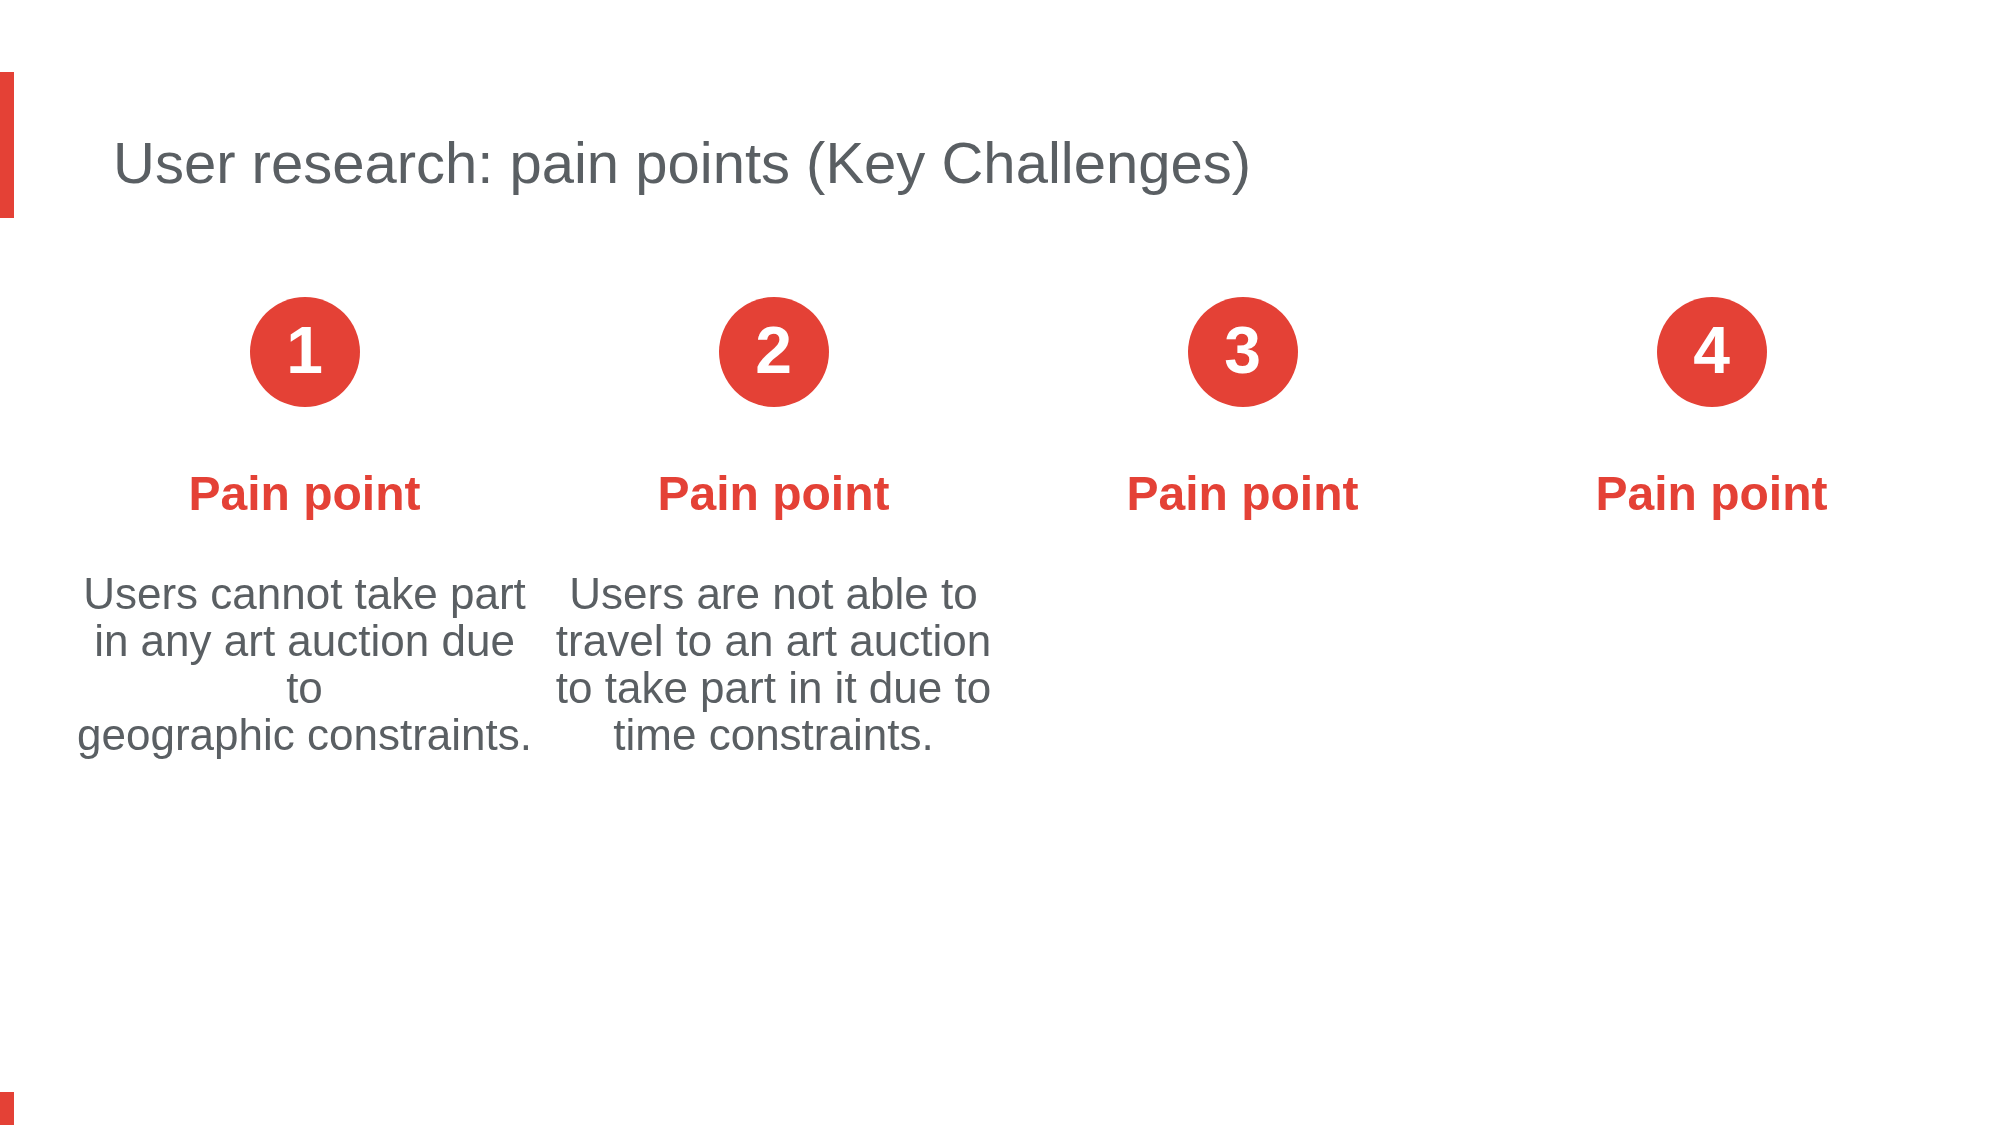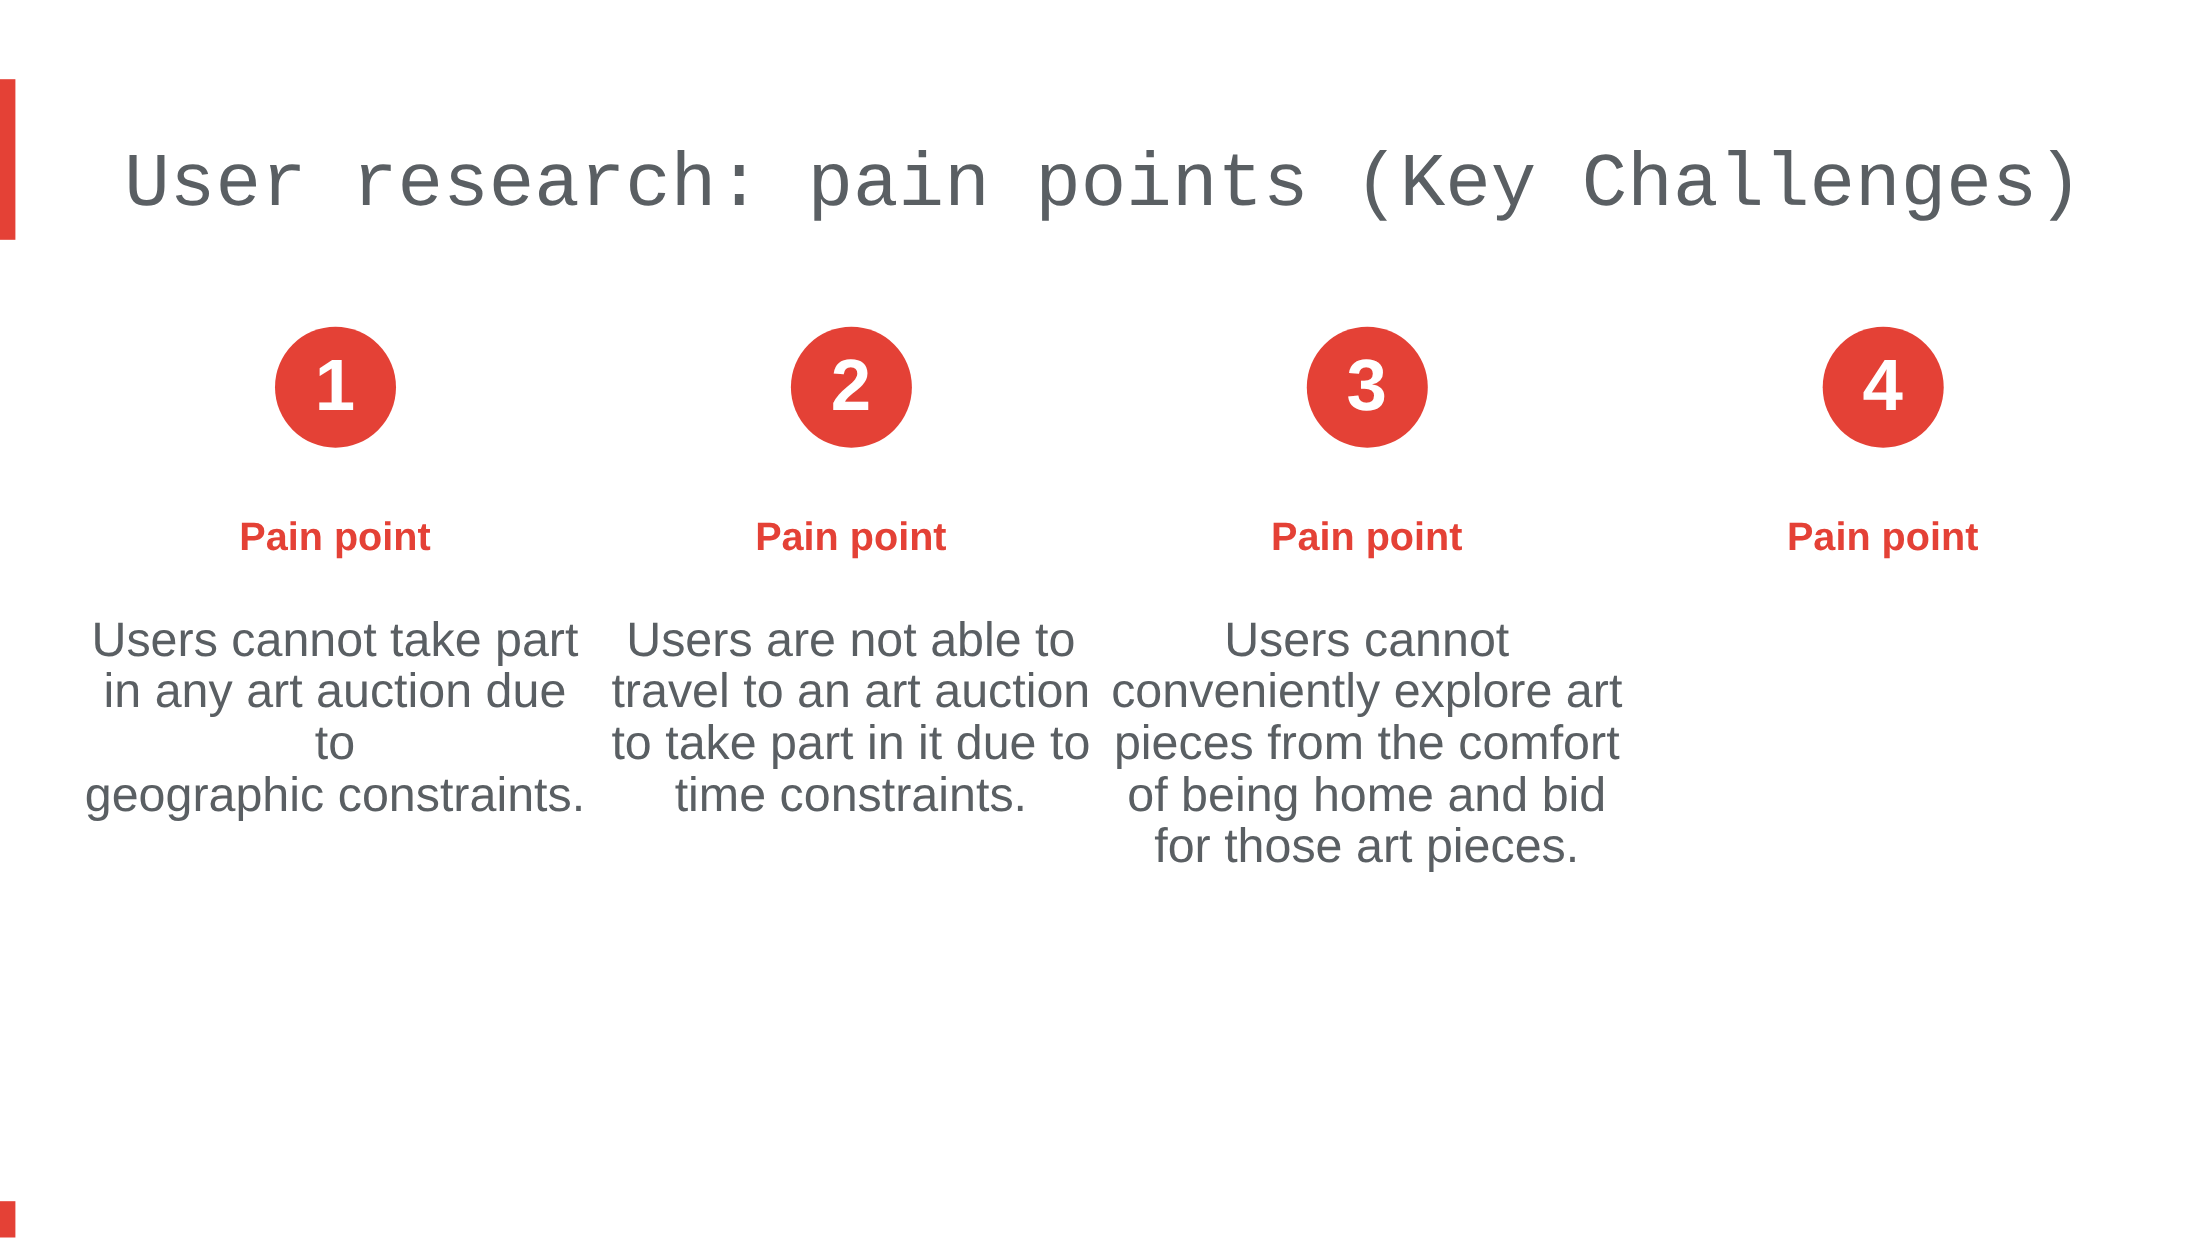--- a/index.html
+++ b/index.html
@@ -25,27 +25,26 @@
     position: absolute;
     left: 0; bottom: 0;
     width: 14px; height: 33px;
     background: var(--accent);
   }
 
   .slide-title {
     position: absolute;
     left: 113px; top: 134px;
     margin: 0;
-    font-size: 69px;
+    font-size: 58px;
     font-weight: 400;
     line-height: 1;
     color: var(--text);
     letter-spacing: 0;
     white-space: nowrap;
-    font-family: Liberation Mono, monospace;
   }
 
   .cards-row {
     position: absolute;
     left: 70px; right: 54px;
     top: 297px;
     display: flex;
   }
   .card {
     flex: 1 1 0;
@@ -63,21 +62,21 @@
   }
   .circle span {
     color: #ffffff;
     font-size: 66px;
     font-weight: 700;
     line-height: 1;
     transform: translateY(-2px);
   }
   .card-heading {
     margin: 63px 0 0 0;
-    font-size: 36px;
+    font-size: 48px;
     font-weight: 700;
     line-height: 1;
     color: var(--accent);
   }
   .card-desc {
     margin: 52px 0 0 0;
     font-size: 44px;
     line-height: 47px;
     color: var(--text);
     white-space: pre-line;
@@ -113,25 +112,20 @@
 travel to an art auction
 to take part in it due to
 time constraints.</p>
     </div>
 
     <div class="card">
       <div class="circle">
         <span>3</span>
       </div>
       <h2 class="card-heading">Pain point</h2>
-      <p class="card-desc">Users cannot
-conveniently explore art
-pieces from the comfort
-of being home and bid
-for those art pieces.</p>
     </div>
 
     <div class="card">
       <div class="circle">
         <span>4</span>
       </div>
       <h2 class="card-heading">Pain point</h2>
     </div>
 
   </div>

